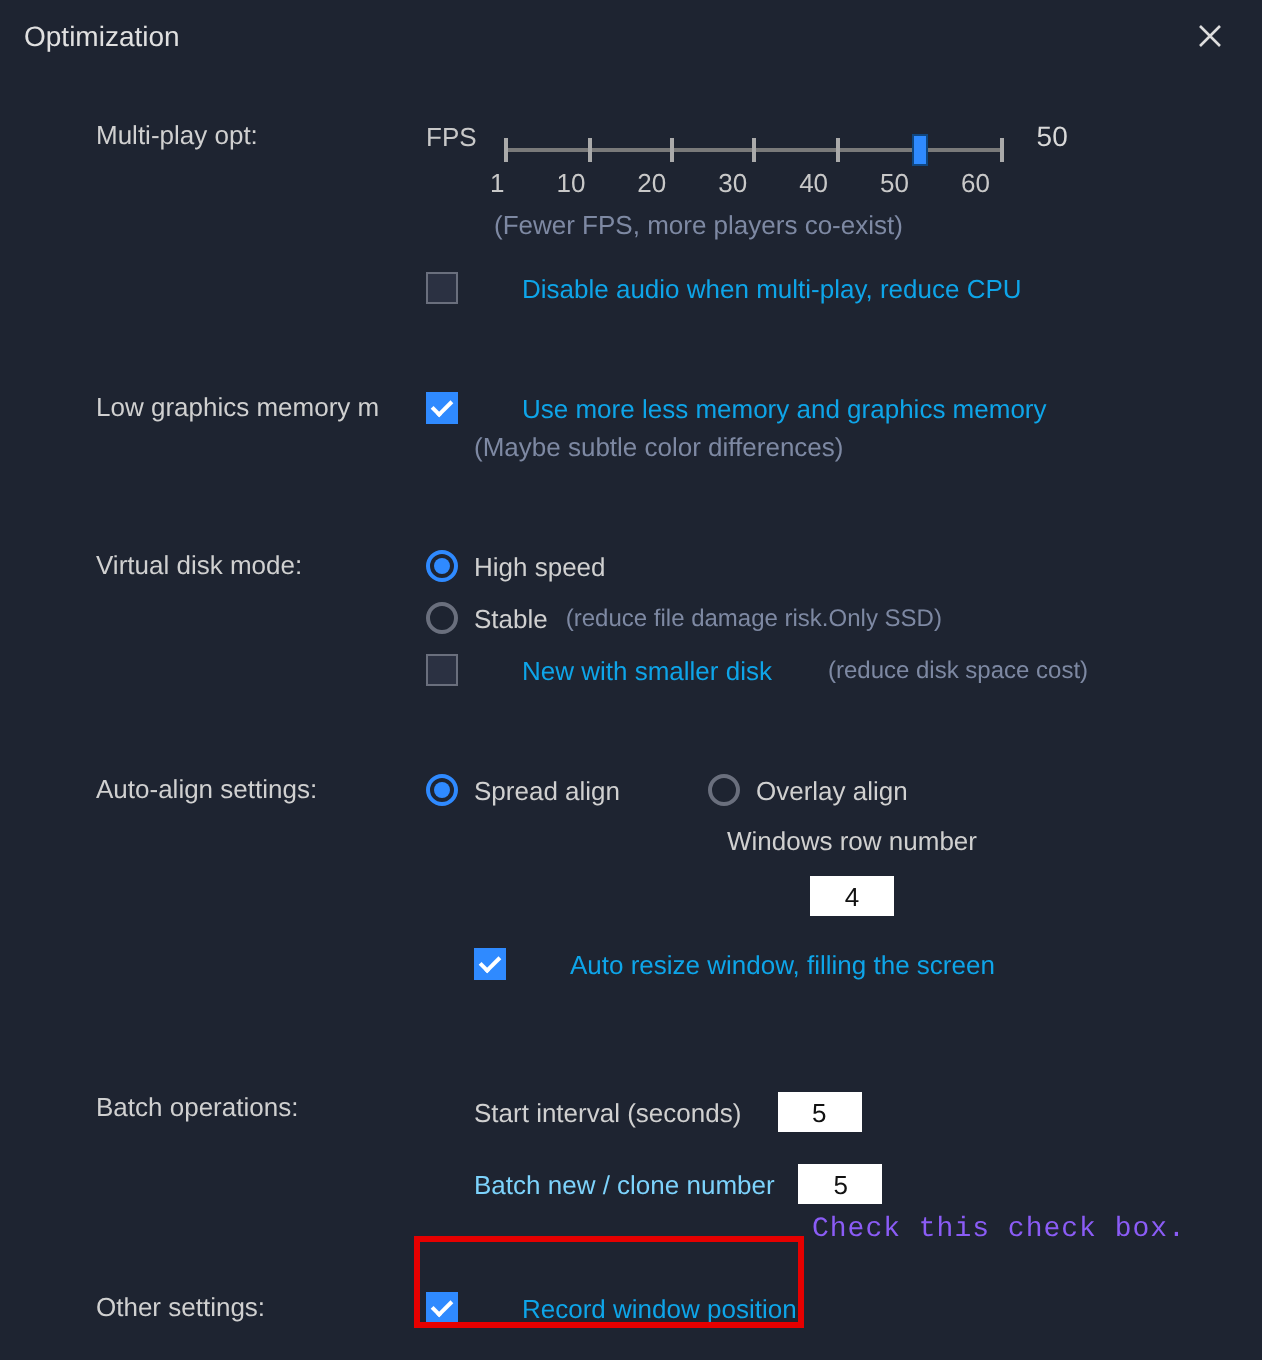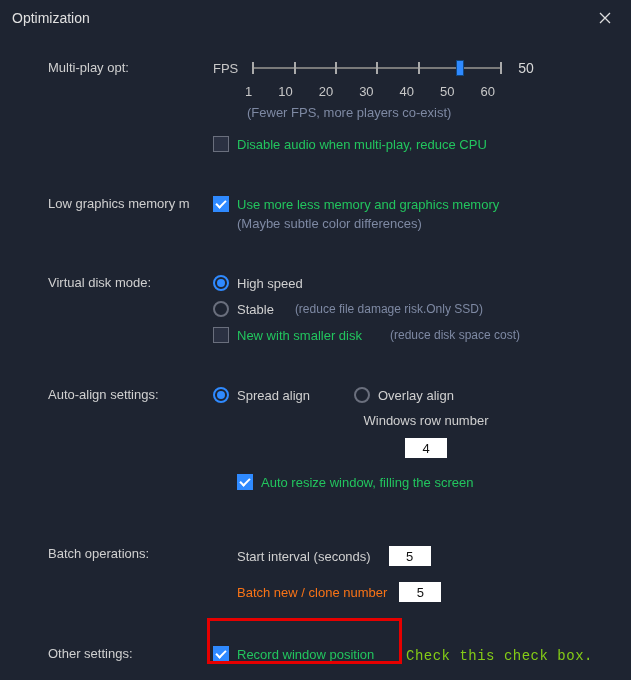--- a/index.html
+++ b/index.html
@@ -40,21 +40,21 @@
     width: 165px;
     flex-shrink: 0;
     color: #d0d0d0;
     white-space: nowrap;
     overflow: hidden;
     padding-top: 0;
   }
   .controls { flex: 1; }
 
   
-  .slider-wrap { display: flex; align-items: center; gap: 10px; }
+  .slider-wrap { display: flex; align-items: flex-end; gap: 10px; }
   .slider-body { position: relative; width: 250px; }
   .slider-track {
     height: 2px; background: #7a7a7a; width: 100%;
     position: relative; top: 0;
   }
   .slider-ticks {
     position: absolute; top: -5px; left: 0; right: 0;
     display: flex; justify-content: space-between;
   }
   .tick { width: 2px; height: 12px; background: #aaa; }
@@ -93,21 +93,21 @@
     border-color: #2f8aff;
   }
   .cb-box.checked::after {
     content: "";
     width: 4px; height: 8px;
     border: solid #fff;
     border-width: 0 2px 2px 0;
     transform: rotate(45deg);
     margin-top: -2px;
   }
-  .cb-label { color: #22c55e; }
+  .cb-label { color: #0ea5e9; margin-left: 24px; }
 
   
   .rad { display: flex; align-items: center; gap: 8px; }
   .rad-dot {
     width: 16px; height: 16px;
     border: 2px solid #6a6f7d;
     border-radius: 50%;
     background: transparent;
     flex-shrink: 0;
     display: flex; align-items: center; justify-content: center;
@@ -140,22 +140,22 @@
 
   .annot-box {
     position: absolute;
     border: 3px solid #e60000;
     left: 207px; top: 618px;
     width: 195px; height: 46px;
     pointer-events: none;
   }
   .annot-text {
     position: absolute;
-    left: 406px; top: 648px;
-    color: #84cc16;
+    left: 406px; top: 607px;
+    color: #8b5cf6;
     font-family: "Courier New", monospace;
     font-size: 14px;
     letter-spacing: 0.5px;
     pointer-events: none;
   }
 </style>
 </head>
 <body>
 
 <div class="titlebar">
@@ -228,21 +228,21 @@
     <div class="section-label">Virtual disk mode:</div>
     <div class="controls">
       <div class="rad">
         <span class="rad-dot sel"></span>
         <span class="rad-label">High speed</span>
       </div>
       <div class="sp10"></div>
       <div class="rad">
         <span class="rad-dot"></span>
         <span class="rad-label">Stable</span>
-        <span class="hint-small" style="margin-left:13px;">(reduce file damage risk.Only SSD)</span>
+        <span class="hint-small" style="margin-left:1px;">(reduce file damage risk.Only SSD)</span>
       </div>
       <div class="sp10"></div>
       <div class="cb">
         <span class="cb-box"></span>
         <span class="cb-label">New with smaller disk</span>
         <span class="hint-small" style="margin-left:20px;">(reduce disk space cost)</span>
       </div>
     </div>
   </div>
 
@@ -278,21 +278,21 @@
 
   <div class="row">
     <div class="section-label">Batch operations:</div>
     <div class="controls">
       <div style="display:flex; align-items:center; gap:18px; margin-left:24px;">
         <span style="color:#d0d0d0;">Start interval (seconds)</span>
         <span class="num-input">5</span>
       </div>
       <div class="sp16"></div>
       <div style="display:flex; align-items:center; gap:12px; margin-left:24px;">
-        <span style="color:#f97316;">Batch new / clone number</span>
+        <span style="color:#7dd3fc;">Batch new / clone number</span>
         <span class="num-input">5</span>
       </div>
     </div>
   </div>
 
   <div class="sp44"></div>
 
   <div class="row">
     <div class="section-label">Other settings:</div>
     <div class="controls">

